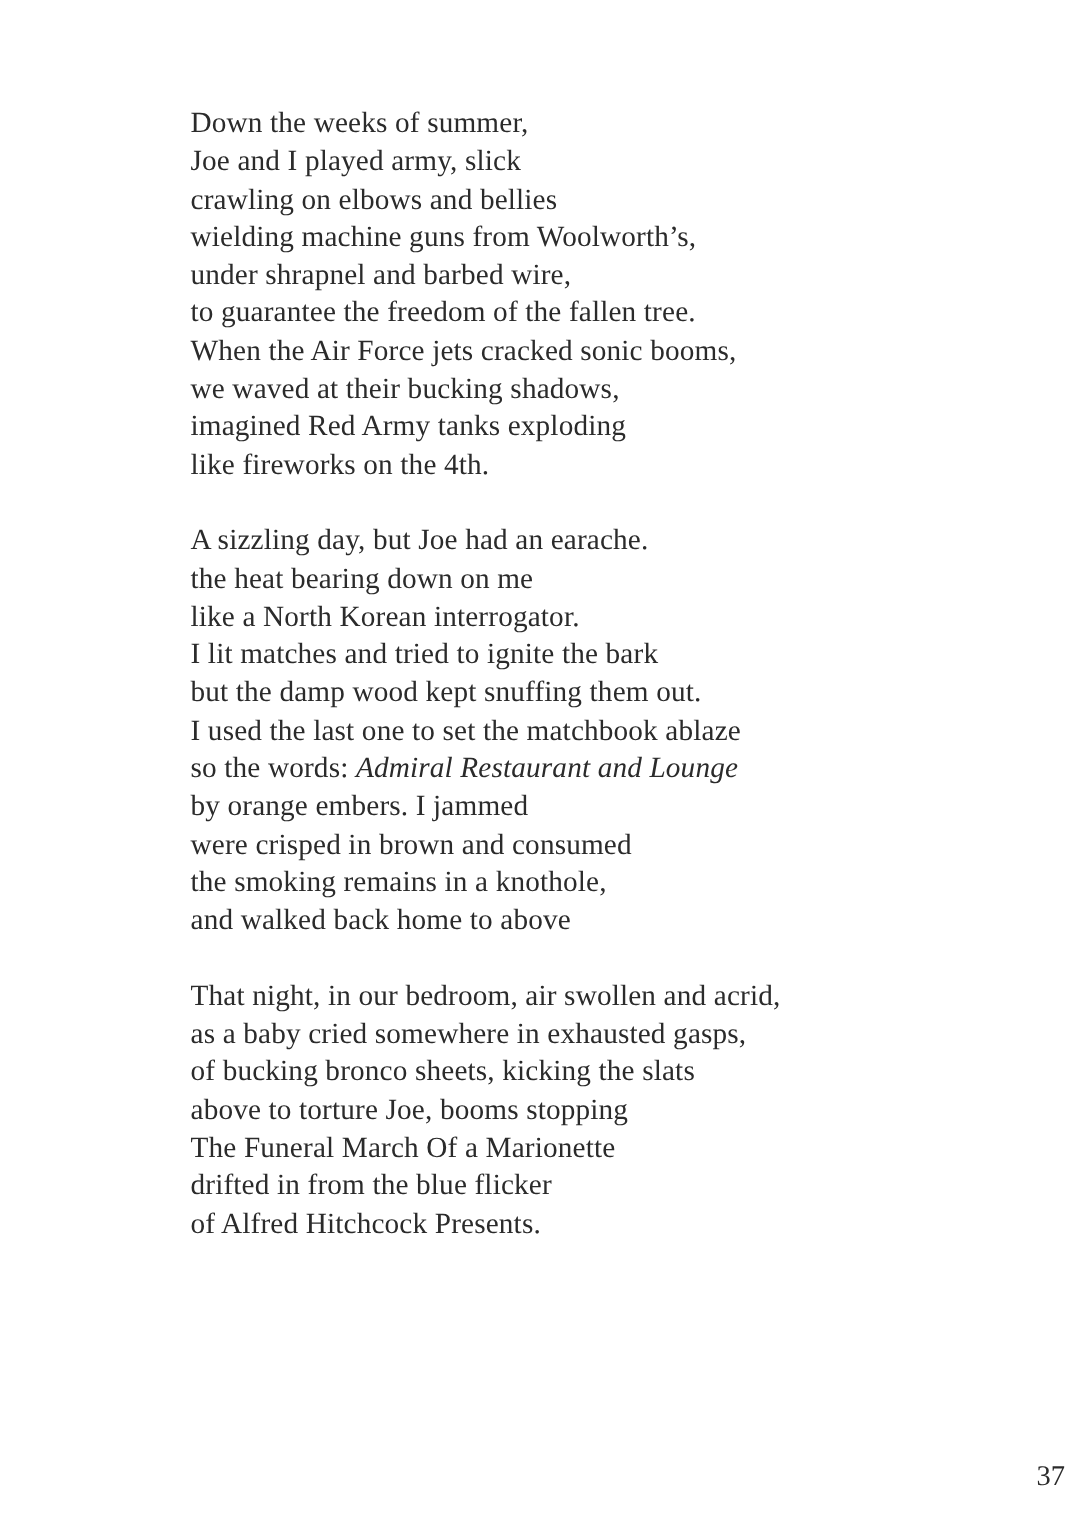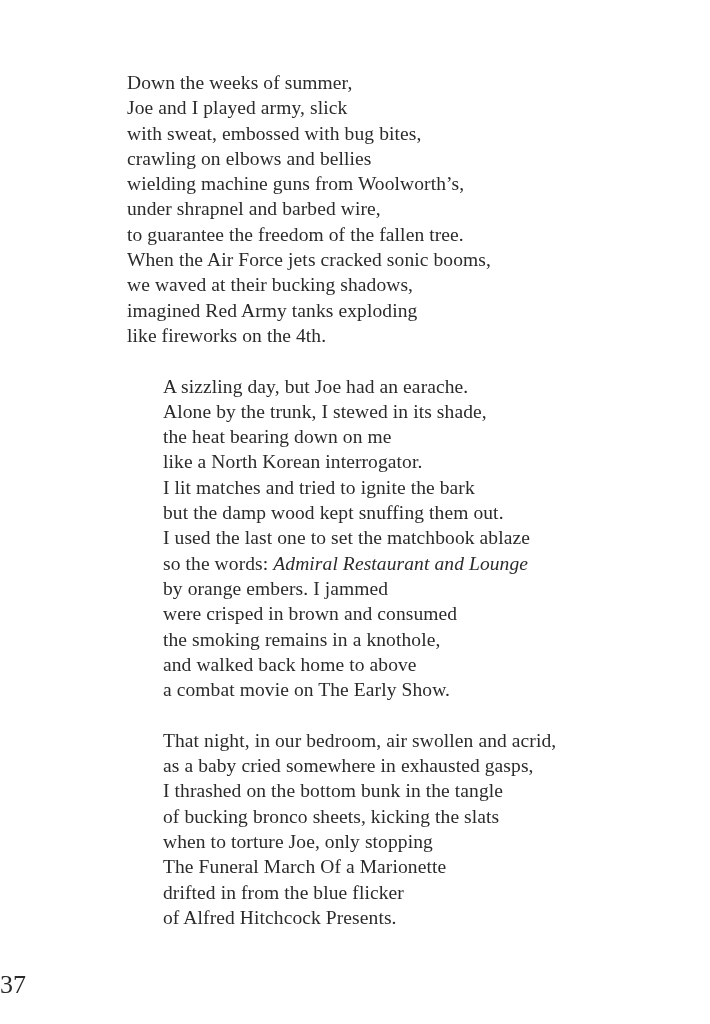--- a/index.html
+++ b/index.html
@@ -24,79 +24,75 @@
   .poem {
     position: absolute;
     left: 127px;
     top: 70px;
     right: 60px;
     font-size: 19.5px;
     line-height: 25.3px;
     letter-spacing: 0.1px;
   }
   .stanza { margin: 0; }
-  .stanza + .stanza { margin-top: 25.3px; margin-left: 36px; }
+  .stanza + .stanza { margin-top: 25.3px; }
   .line { white-space: nowrap; }
   .italic { font-style: italic; }
   .page-number {
     position: absolute;
     top: 972px;
     left: 0;
     width: 100%;
-    text-align: left;
-    font-size: 26px;
+    text-align: right;
+    font-size: 19px;
     line-height: 25px;
     color: var(--text);
   }
 </style>
 </head>
 <body>
 
 <div class="page">
 
   <div class="poem">
 
     <div class="stanza">
       <div class="line">Down the weeks of summer,</div>
       <div class="line">Joe and I played army, slick</div>
-      <div class="line">with sweat, embossed with bug bites,</div>
       <div class="line">crawling on elbows and bellies</div>
       <div class="line">wielding machine guns from Woolworth’s,</div>
       <div class="line">under shrapnel and barbed wire,</div>
       <div class="line">to guarantee the freedom of the fallen tree.</div>
       <div class="line">When the Air Force jets cracked sonic booms,</div>
       <div class="line">we waved at their bucking shadows,</div>
       <div class="line">imagined Red Army tanks exploding</div>
       <div class="line">like fireworks on the 4th.</div>
     </div>
 
     <div class="stanza">
       <div class="line">A sizzling day, but Joe had an earache.</div>
-      <div class="line">Alone by the trunk, I stewed in its shade,</div>
       <div class="line">the heat bearing down on me</div>
       <div class="line">like a North Korean interrogator.</div>
       <div class="line">I lit matches and tried to ignite the bark</div>
       <div class="line">but the damp wood kept snuffing them out.</div>
       <div class="line">I used the last one to set the matchbook ablaze</div>
       <div class="line">
         <span>so the words: </span><span class="italic">Admiral Restaurant and Lounge</span>
       </div>
       <div class="line">by orange embers. I jammed</div>
       <div class="line">were crisped in brown and consumed</div>
       <div class="line">the smoking remains in a knothole,</div>
       <div class="line">and walked back home to above</div>
-      <div class="line">a combat movie on The Early Show.</div>
     </div>
 
     <div class="stanza">
       <div class="line">That night, in our bedroom, air swollen and acrid,</div>
       <div class="line">as a baby cried somewhere in exhausted gasps,</div>
-      <div class="line">I thrashed on the bottom bunk in the tangle</div>
       <div class="line">of bucking bronco sheets, kicking the slats</div>
-      <div class="line">when to torture Joe, only stopping</div>
+      <div class="line">above to torture Joe, booms stopping</div>
       <div class="line">The Funeral March Of a Marionette</div>
       <div class="line">drifted in from the blue flicker</div>
       <div class="line">of Alfred Hitchcock Presents.</div>
     </div>
 
   </div>
 
   <div class="page-number">37</div>
 
 </div>

